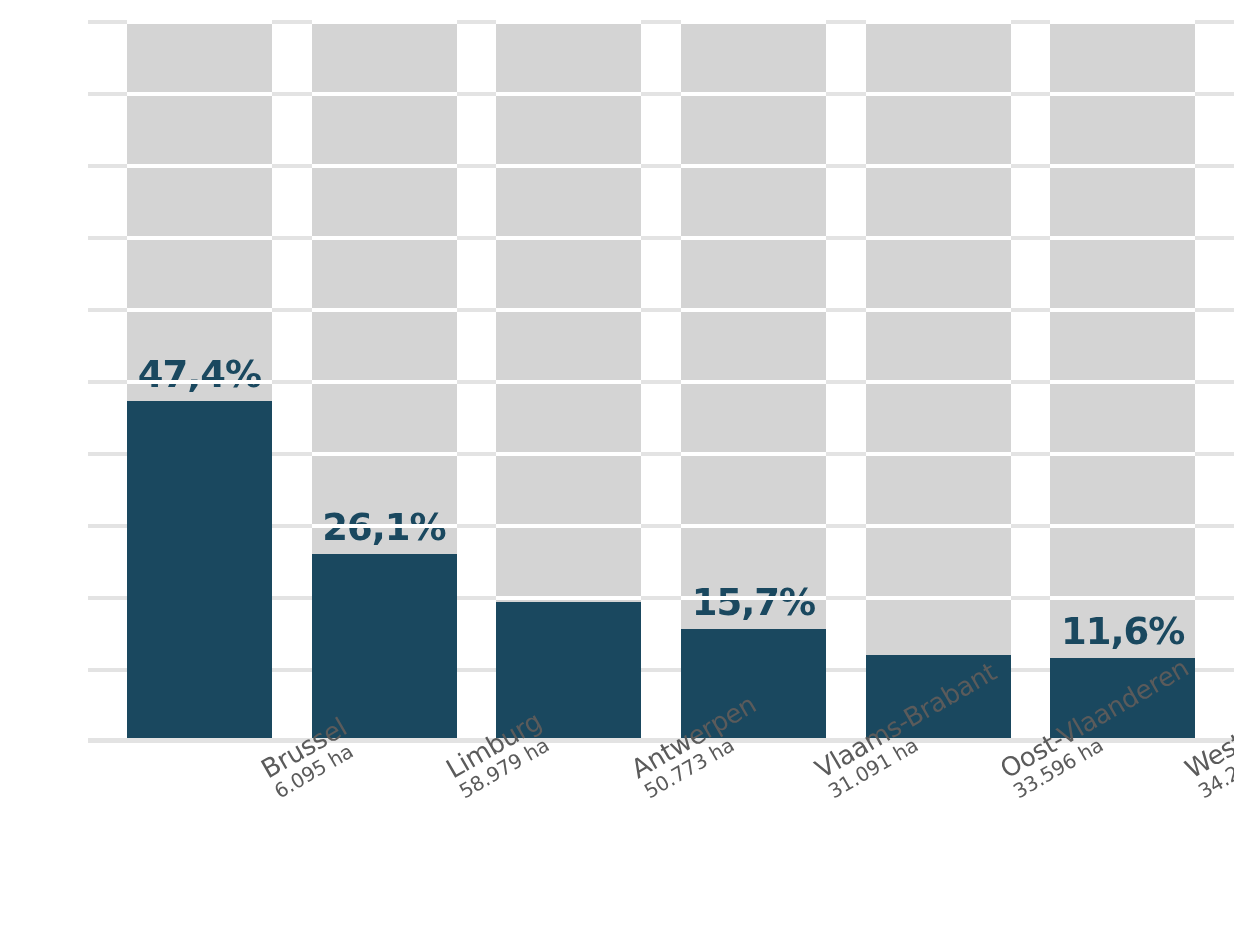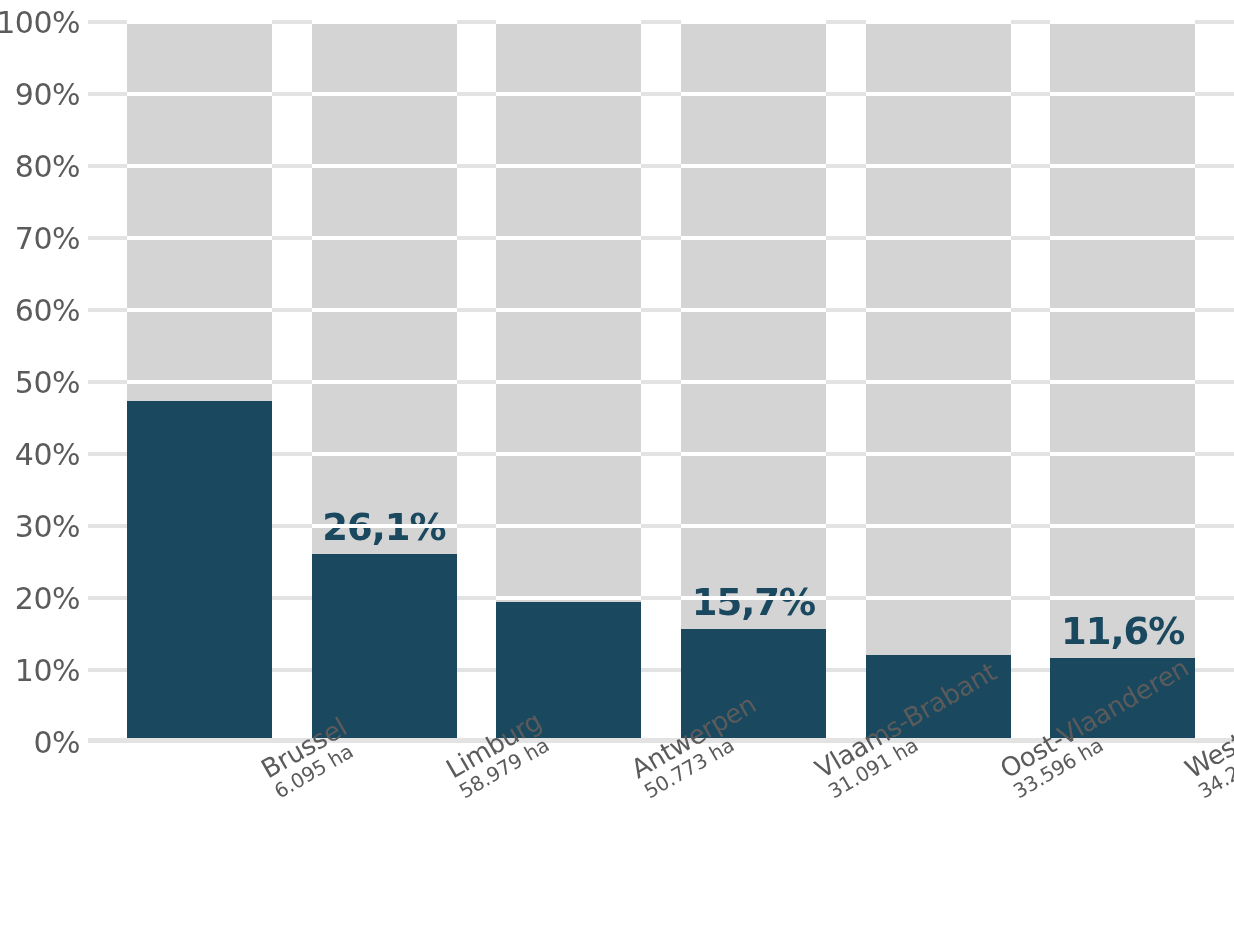--- a/index.html
+++ b/index.html
@@ -174,20 +174,21 @@
       <div class="gridline" style="top: 214px;"></div>
       <div class="gridline" style="top: 142px;"></div>
       <div class="gridline" style="top: 70px;"></div>
       <div class="gridline" style="top: -2px;"></div>
     </div>
 
   <div id="plot-area">
       <div class="bar-group" style="left: 19.8333px; width: 145px;">
         <div class="bar-track"></div>
         <div class="bar-fill" style="height: 341.28px;"></div>
+        <div class="bar-value" style="top: 330.72px;">47,4%</div>
       </div>
       <div class="bar-group" style="left: 204.5px; width: 145px;">
         <div class="bar-track"></div>
         <div class="bar-fill" style="height: 187.92px;"></div>
         <div class="bar-value" style="top: 484.08px;">26,1%</div>
       </div>
       <div class="bar-group" style="left: 389.167px; width: 145px;">
         <div class="bar-track"></div>
         <div class="bar-fill" style="height: 139.68px;"></div>
       </div>
@@ -255,33 +256,20 @@
       <div class="gridline-seg" style="top: 358px; left: 943.167px; width: 145px;"></div>
       <div class="gridline-seg" style="top: 286px; left: 943.167px; width: 145px;"></div>
       <div class="gridline-seg" style="top: 214px; left: 943.167px; width: 145px;"></div>
       <div class="gridline-seg" style="top: 142px; left: 943.167px; width: 145px;"></div>
       <div class="gridline-seg" style="top: 70px; left: 943.167px; width: 145px;"></div>
       <div class="gridline-seg" style="top: -2px; left: 943.167px; width: 145px;"></div>
     </div>
 
   <div id="baseline"></div>
 
-  <div id="y-axis">
-      <div class="y-tick-label" style="top: 22px;">100%</div>
-      <div class="y-tick-label" style="top: 94px;">90%</div>
-      <div class="y-tick-label" style="top: 166px;">80%</div>
-      <div class="y-tick-label" style="top: 238px;">70%</div>
-      <div class="y-tick-label" style="top: 310px;">60%</div>
-      <div class="y-tick-label" style="top: 382px;">50%</div>
-      <div class="y-tick-label" style="top: 454px;">40%</div>
-      <div class="y-tick-label" style="top: 526px;">30%</div>
-      <div class="y-tick-label" style="top: 598px;">20%</div>
-      <div class="y-tick-label" style="top: 670px;">10%</div>
-      <div class="y-tick-label" style="top: 742px;">0%</div>
-    </div>
 
   <div id="x-axis">
       <div class="x-label" style="left: 150.333px; width: 0px;">
         <span class="region">Brussel</span>
         <span class="area">6.095 ha</span>
       </div>
       <div class="x-label" style="left: 335px; width: 0px;">
         <span class="region">Limburg</span>
         <span class="area">58.979 ha</span>
       </div>

